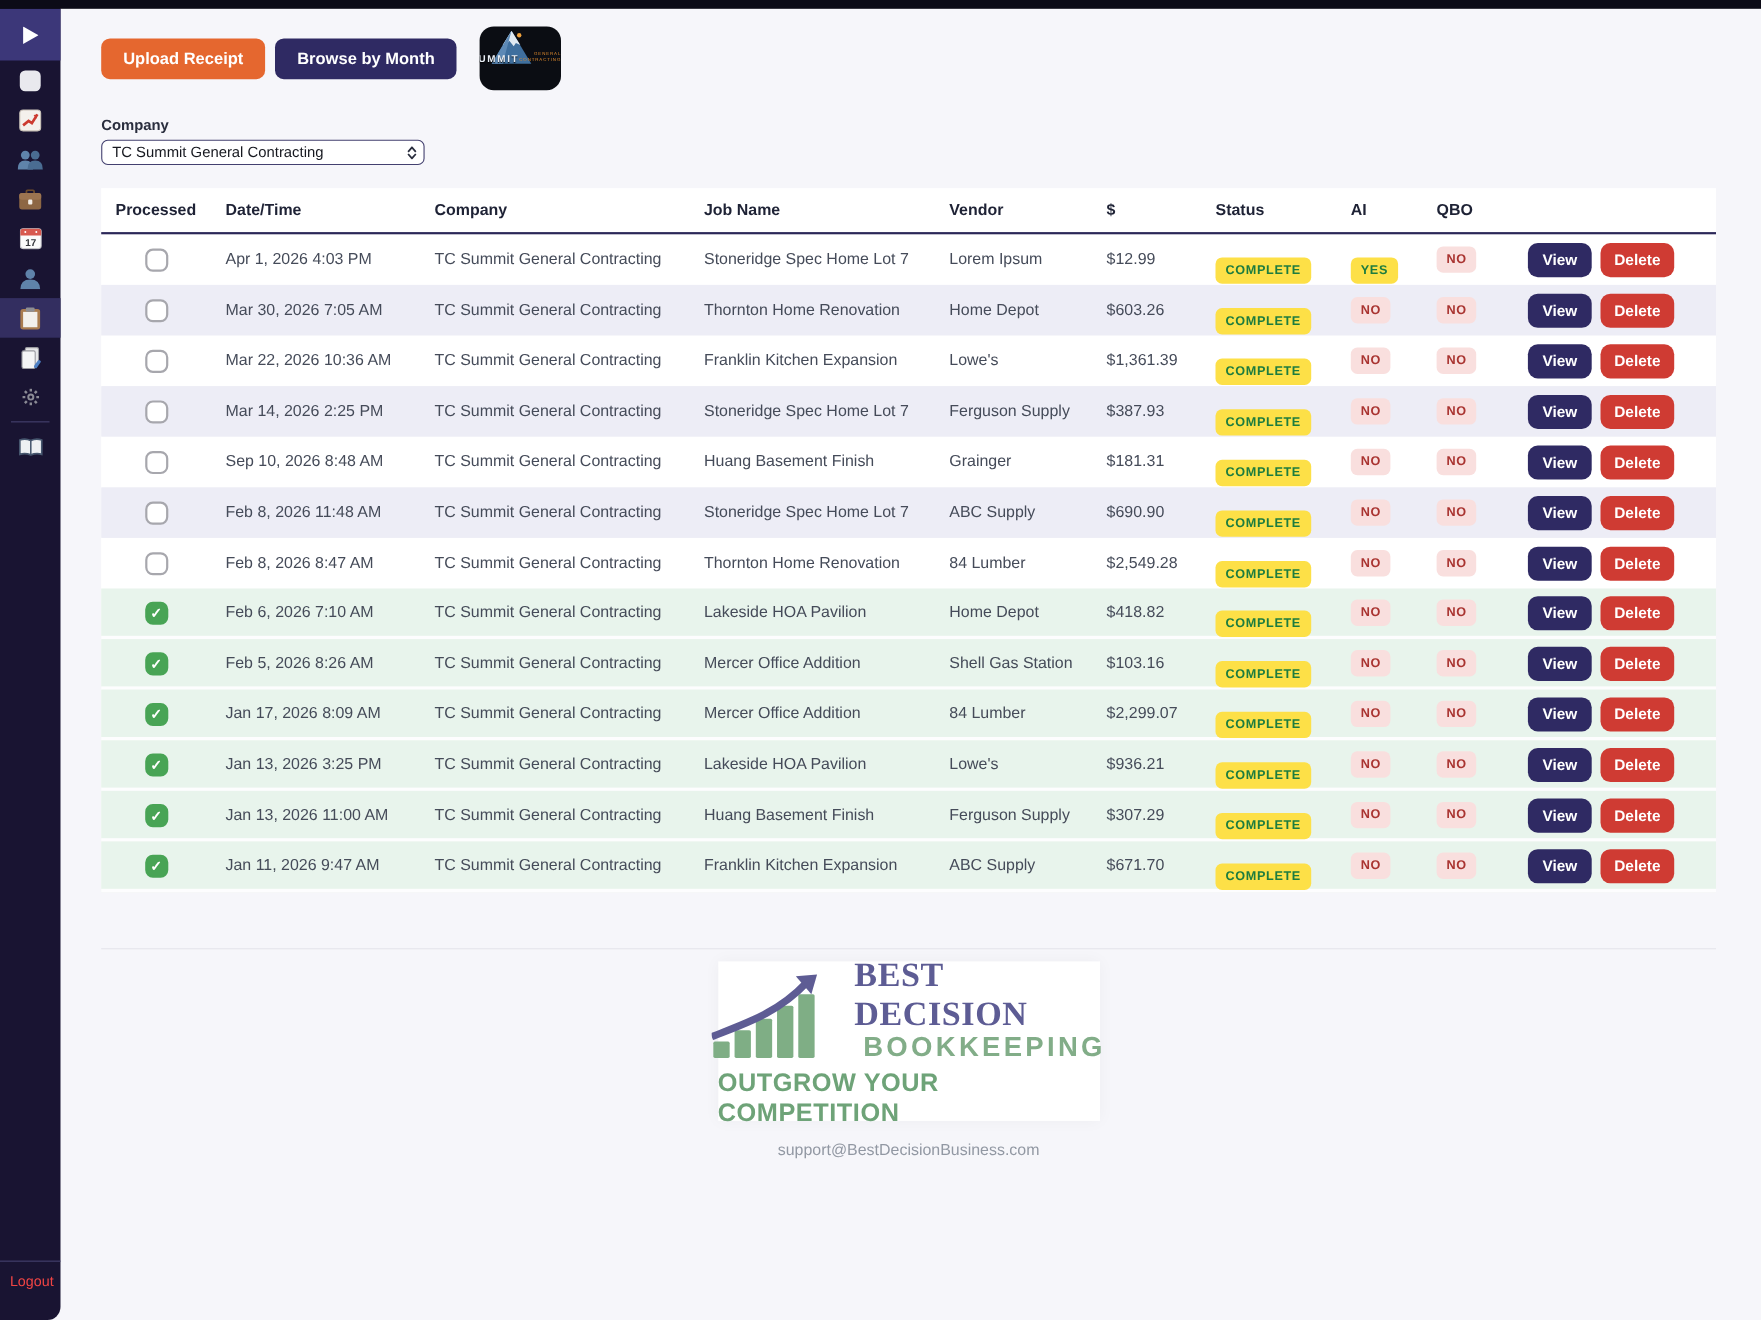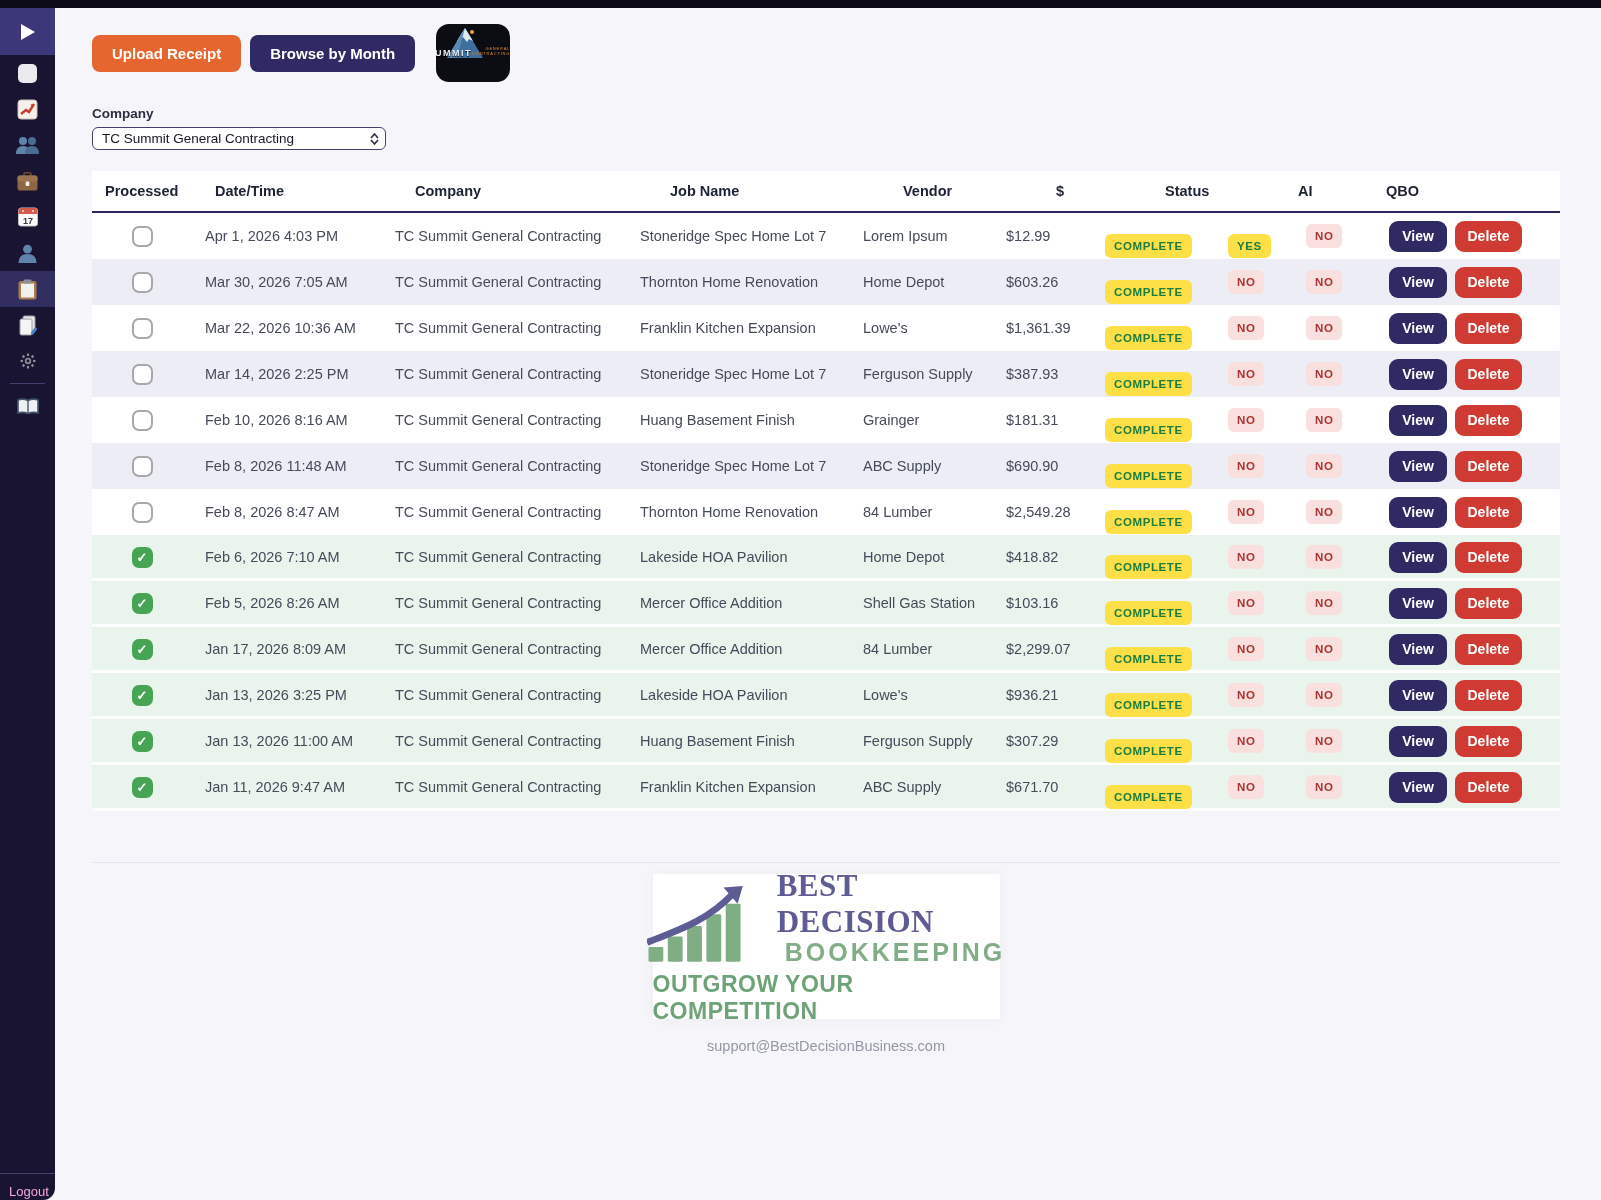--- a/index.html
+++ b/index.html
@@ -24,21 +24,21 @@
     height:47px; background:#3c3779; display:flex; align-items:center; justify-content:center;
     cursor:pointer;
   }
   .nav-item {
     height:36px; display:flex; align-items:center; justify-content:center; cursor:pointer;
   }
   .nav-item.active { background:#332e60; }
   .side-divider { border-top:1px solid #45406e; margin:4px 10px; }
   .side-bottom { position:absolute; bottom:0; left:0; width:55px; }
   .side-bottom .side-divider { margin:0 0 10px 0; }
-  .logout { font-size:13px; color:#f9a8d4; padding:0 0 1px 9px; cursor:pointer; }
+  .logout { font-size:13px; color:#ef4444; padding:0 0 28px 9px; cursor:pointer; }
 
   .sq-icon { width:19px; height:19px; background:#e9e9ee; border-radius:5px; }
 
   
   .main { position:absolute; left:55px; top:8px; right:0; bottom:0; padding:16px 41px 0 37px; }
 
   .page-header { display:flex; align-items:center; }
   .page-title { font-size:27px; font-weight:800; letter-spacing:-0.3px; color:#1e2235; flex:1; }
   .btn-upload {
     background:#e5672f; color:#fff; font-weight:700; font-size:15px;
@@ -70,21 +70,21 @@
   .stepper { display:flex; flex-direction:column; align-items:center; line-height:4px; color:#2a2e3e; }
   .stepper svg { display:block; }
 
   
   .table { margin-top:21px; background:#fff; }
   .thead, .trow {
     display:grid;
     grid-template-columns:100px 190px 245px 223px 143px 99px 123px 78px 70px 1fr;
     align-items:center;
   }
-  .thead { height:42px; border-bottom:2.5px solid #2b2758;gap:10px; }
+  .thead { height:42px; border-bottom:2.5px solid #2b2758; }
   .th { font-size:14.5px; font-weight:700; color:#1e2235; padding-left:13px; }
   .th.c-proc { padding-left:13px; }
   .trow { height:46px; font-size:14.5px; color:#454b59; }
   .trow.row-alt { background:#ededf6; }
   .trow.row-green { background:#e8f4ec; border-bottom:3px solid #fdfdfe; }
   .cell { padding-left:13px; }
   .cell.c-proc { display:flex; justify-content:center; padding-left:0; }
   .checkbox {
     width:21px; height:21px; border-radius:7px; background:#fff;
     border:2px solid #a7a7ad; display:flex; align-items:center; justify-content:center; cursor:pointer;
@@ -334,21 +334,21 @@
     <div class="cell c-actions">
       <button class="btn-view">View</button>
       <button class="btn-delete">Delete</button>
     </div>
   </div>
 
   <div class="trow">
     <div class="cell c-proc">
             <span class="checkbox"></span>
           </div>
-    <div class="cell c-datetime">Feb 10, 2026 8:16 AM</div>
+    <div class="cell c-datetime">Sep 10, 2026 8:48 AM</div>
     <div class="cell c-company">TC Summit General Contracting</div>
     <div class="cell c-job">Huang Basement Finish</div>
     <div class="cell c-vendor">Grainger</div>
     <div class="cell c-amount">$181.31</div>
     <div class="cell c-status"><span class="badge green">COMPLETE</span></div>
     <div class="cell c-ai"><span class="badge red">NO</span></div>
     <div class="cell c-qbo"><span class="badge red">NO</span></div>
     <div class="cell c-actions">
       <button class="btn-view">View</button>
       <button class="btn-delete">Delete</button>

